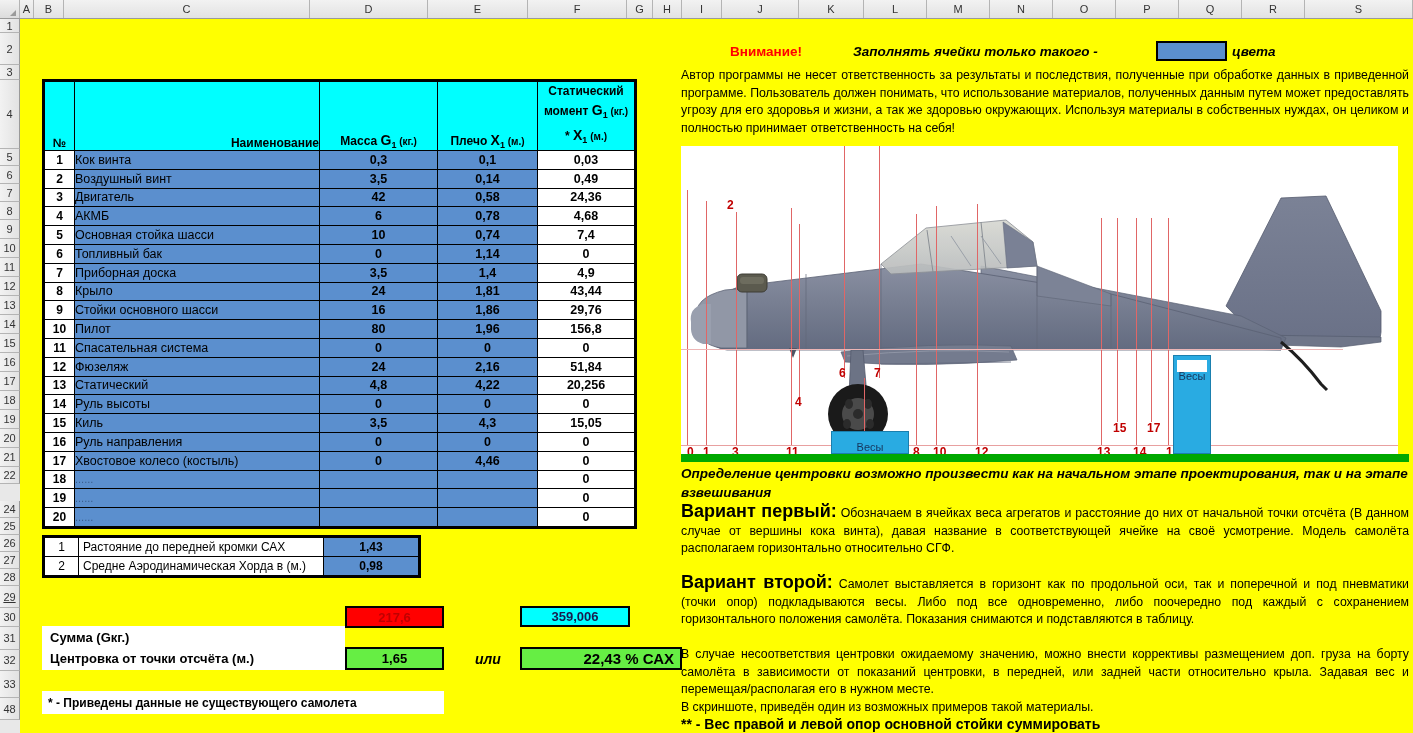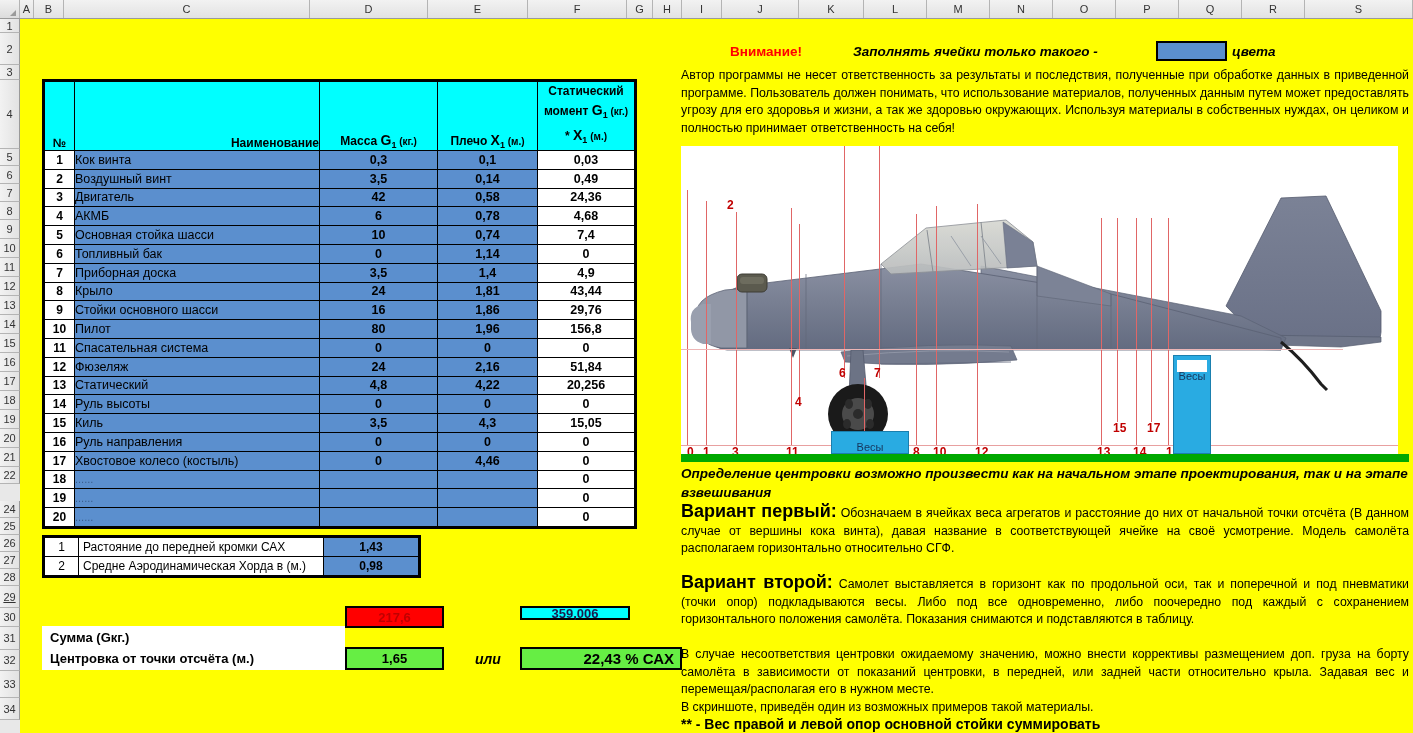--- a/index.html
+++ b/index.html
@@ -175,21 +175,21 @@
         <div class="rcell" style="top: 482px; height: 17px;">24</div>
         <div class="rcell" style="top: 499px; height: 17px;">25</div>
         <div class="rcell" style="top: 516px; height: 17px;">26</div>
         <div class="rcell" style="top: 533px; height: 17px;">27</div>
         <div class="rcell" style="top: 550px; height: 17px;">28</div>
         <div class="rcell" style="top: 567px; height: 22px; text-decoration: underline;">29</div>
         <div class="rcell" style="top: 589px; height: 19px;">30</div>
         <div class="rcell" style="top: 608px; height: 23px;">31</div>
         <div class="rcell" style="top: 631px; height: 21px;">32</div>
         <div class="rcell" style="top: 652px; height: 27px;">33</div>
-        <div class="rcell" style="top: 679px; height: 22px;">34</div>
+        <div class="rcell" style="top: 679px; height: 22px;">48</div>
       </div>
   </div>
 
   <div class="body">
 
 
     <div class="mt" style="left:22px; top:60px;">
       <table class="maintable">
         <colgroup>
           <col style="width:30px">
@@ -377,27 +377,28 @@
               <td class="i">2</td>
               <td class="l">Средне Аэродинамическая Хорда в (м.)</td>
               <td class="v">0,98</td>
             </tr>
           </tbody>
       </table>
     </div>
 
     <div class="lblbox" style="left:22px; top:587px; width:303px; height:22px;margin-top:20px;">Сумма (Gкг.)</div>
     <div class="valbox" style="left:325px; top:587px; width:99px; height:22px; background:#FF0000; color:#C00000;">217,6</div>
-    <div class="valbox" style="left:500px; top:587px; width:110px; height:14px; background:#00FFFF; color:#1a1a4d; font-size:13px;">359,006</div>
+    <div class="valbox" style="left:500px; top:587px; width:110px; height:21px; background:#00FFFF; color:#1a1a4d; font-size:13px;">359,006</div>
 
     <div class="lblbox" style="left:22px; top:628px; width:303px; height:23px;">Центровка от точки отсчёта (м.)</div>
     <div class="valbox" style="left:325px; top:628px; width:99px; height:23px; background:#66EE44;">1,65</div>
     <div class="ili" style="left:455px; top:632px;">или</div>
     <div class="valbox" style="left:500px; top:628px; width:162px; height:23px; background:#66EE44; justify-content:flex-end; padding-right:6px; font-size:15px;">22,43  % САХ</div>
 
+    <div class="footnote" style="left:22px; top:672px; width:402px; height:23px;">* - Приведены данные не существующего самолета</div>
 
     <div class="attn" style="left:710px; top:25px;">Внимание!</div>
     <div class="fillnote" style="left:833px; top:25px;">Заполнять ячейки только такого - </div>
     <div class="swatch" style="left:1136px; top:22px; width:71px; height:20px;"></div>
     <div class="fillnote" style="left:1212px; top:25px;">цвета</div>
 
     <div class="disclaimer" style="left:661px; top:48px; width:728px;">Автор программы не несет ответственность за результаты и последствия, полученные при обработке данных в приведенной программе. Пользователь должен понимать, что использование материалов, полученных данным путем может предоставлять угрозу для его здоровья и жизни, а так же здоровью окружающих. Используя материалы в собственных нуждах, он целиком и полностью принимает ответственность на себя!</div>
 
     <div class="pic" style="left:661px; top:127px; width:717px; height:308px;">
       <svg width="717" height="308" viewBox="0 0 717 308">

